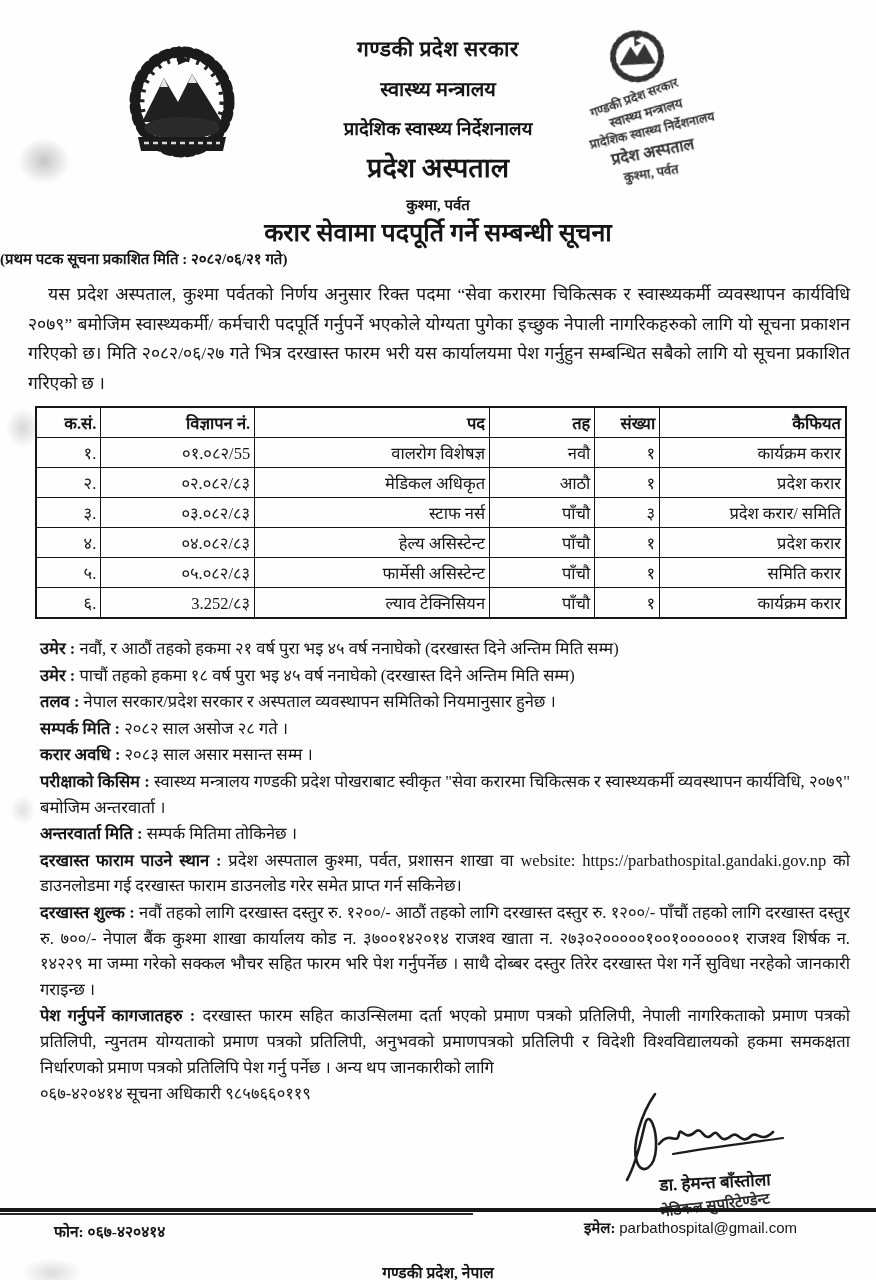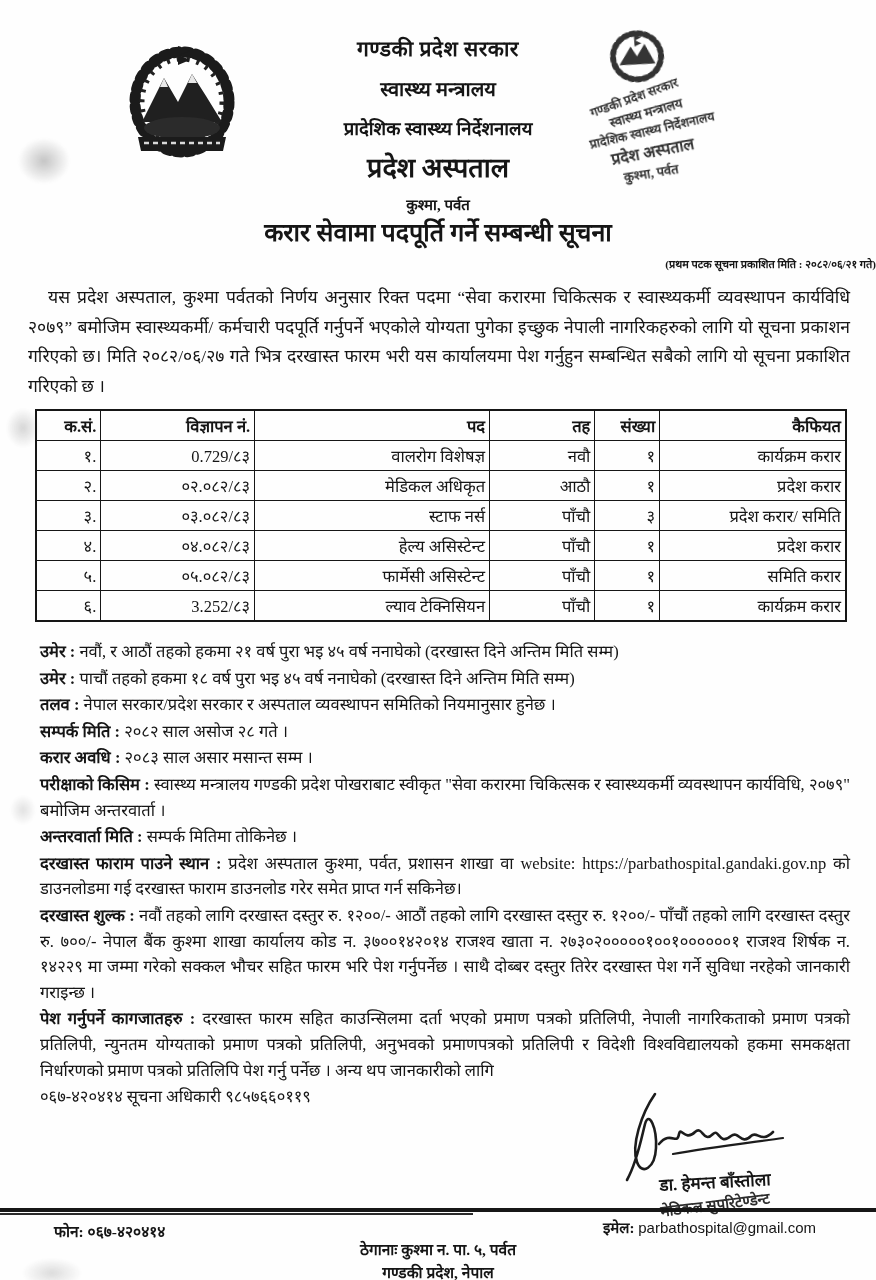--- a/index.html
+++ b/index.html
@@ -33,21 +33,21 @@
   .stamp .s-emblem { display:inline-block; transform:rotate(4deg); }
   .stamp-line { font-weight:bold; white-space:nowrap; }
   .stamp-line:nth-child(2){ font-size:12.5px; transform:rotate(-13deg) translateX(-8px); }
   .stamp-line:nth-child(3){ font-size:13px;   transform:rotate(-9deg)  translateX(2px); margin-top:1px;}
   .stamp-line:nth-child(4){ font-size:12.5px; transform:rotate(-6deg)  translateX(6px); margin-top:1px;}
   .stamp-line:nth-child(5){ font-size:16px;   transform:rotate(-4deg)  translateX(4px); margin-top:1px;}
   .stamp-line:nth-child(6){ font-size:13px;   transform:rotate(-2deg); margin-top:1px;}
 
   
   .title    { text-align:center; font-size:25px; font-weight:bold; margin-top:12px; }
-  .subtitle { text-align:right; font-size:11px; font-weight:bold; margin-top:8px; }
+  .subtitle { text-align:left; font-size:15px; font-weight:bold; }
 
   
   .body-para { margin:12px 26px 0 28px; font-size:17.5px; line-height:29.5px;
     text-align:justify; text-indent:20px; }
   .tapashil { margin:4px 0 0 18px; font-size:17px; font-weight:bold; }
 
   
   table.positions { border-collapse:collapse; margin:8px 0 0 35px; width:812px;
     border:2px solid #161616; }
   table.positions th, table.positions td {
@@ -64,21 +64,21 @@
   
   .sig-block { position:absolute; right:46px; top:1088px; width:230px; text-align:center; z-index:3; }
   .sig-scribble { display:block; margin:0 auto -14px auto; }
   .sig-name  { font-size:17px; font-weight:bold; transform:rotate(-3deg); white-space:nowrap; }
   .sig-title { font-size:15px; font-weight:bold; transform:rotate(-7deg); margin-top:1px; white-space:nowrap; opacity:.9; }
 
   
   .footer-rule { position:absolute; left:0; right:0; top:1208px; height:4px; background:#171717; }
   .footer-rule:after { content:""; position:absolute; left:0; right:46%; top:5px; height:1.6px; background:#2a2a2a; }
   .footer-phone { position:absolute; left:54px;  top:1220px; font-size:15.5px; font-weight:bold; }
-  .footer-email { position:absolute; left:603px; top:1217px; font-size:15px; font-weight:bold; }
+  .footer-email { position:absolute; left:584px; top:1217px; font-size:15px; font-weight:bold; }
   .footer-email .latin { font-family:"Liberation Sans","DejaVu Sans",sans-serif; font-weight:normal; font-size:15px; }
   .footer-addr { position:absolute; left:0; right:0; top:1238px; text-align:center; font-size:15.5px; font-weight:bold; }
   .footer-prov { position:absolute; left:0; right:0; top:1261px; text-align:center; font-size:15.5px; font-weight:bold; }
   .latin { font-family:"Liberation Sans","DejaVu Sans",sans-serif; }
 </style>
 </head>
 <body>
 
 <div class="page">
   <div class="smudge sm1"></div>
@@ -144,21 +144,21 @@
         <th>विज्ञापन नं.</th>
         <th>पद</th>
         <th>तह</th>
         <th>संख्या</th>
         <th>कैफियत</th>
       </tr>
     </thead>
     <tbody>
         <tr>
           <td>१.</td>
-          <td>0.729/८३</td>
+          <td>०१.०८२/55</td>
           <td>वालरोग विशेषज्ञ</td>
           <td>नवौ</td>
           <td>१</td>
           <td>कार्यक्रम करार</td>
         </tr>
         <tr>
           <td>२.</td>
           <td>०२.०८२/८३</td>
           <td>मेडिकल अधिकृत</td>
           <td>आठौ</td>
@@ -228,15 +228,14 @@
 
   <div class="footer-rule"></div>
   <div class="footer-phone">
     <span>फोन:</span>
     <span>०६७-४२०४१४</span>
   </div>
   <div class="footer-email">
     <span>इमेल:</span>
     <span class="latin">parbathospital@gmail.com</span>
   </div>
-  <div class="footer-addr">ठेगानाः कुश्मा न. पा. ५, पर्वत</div>
   <div class="footer-prov">गण्डकी प्रदेश, नेपाल</div>
 </div>
 
 </body></html>

